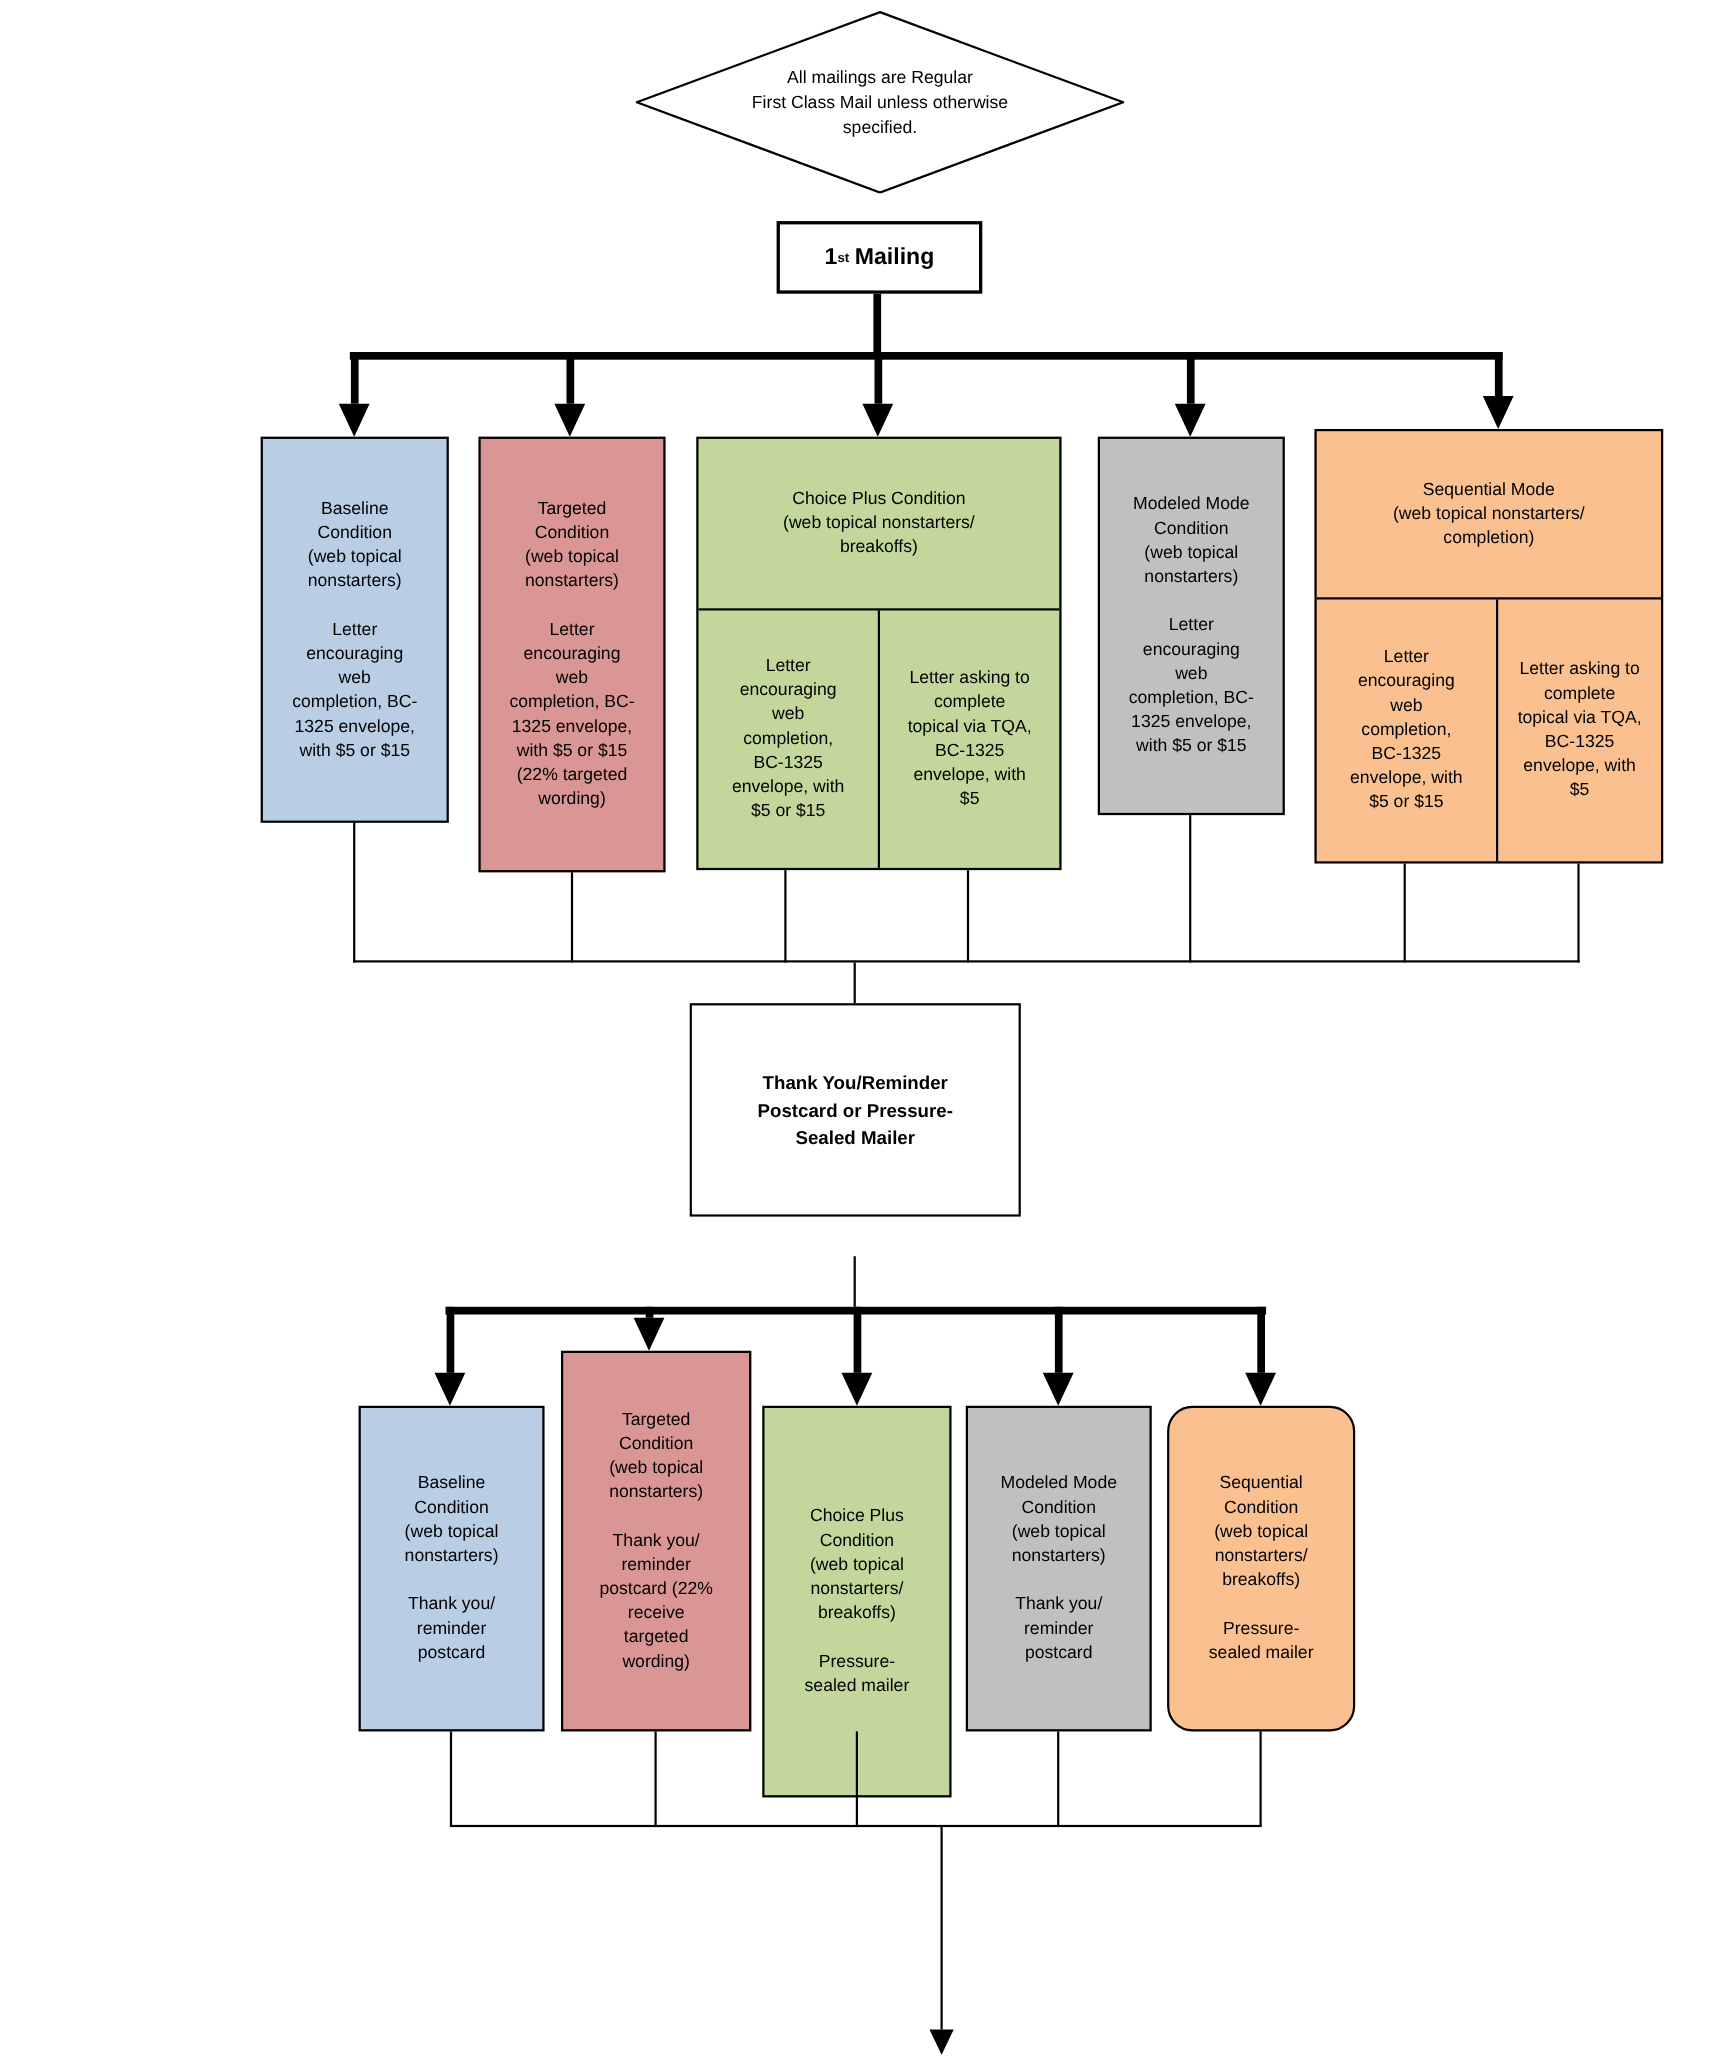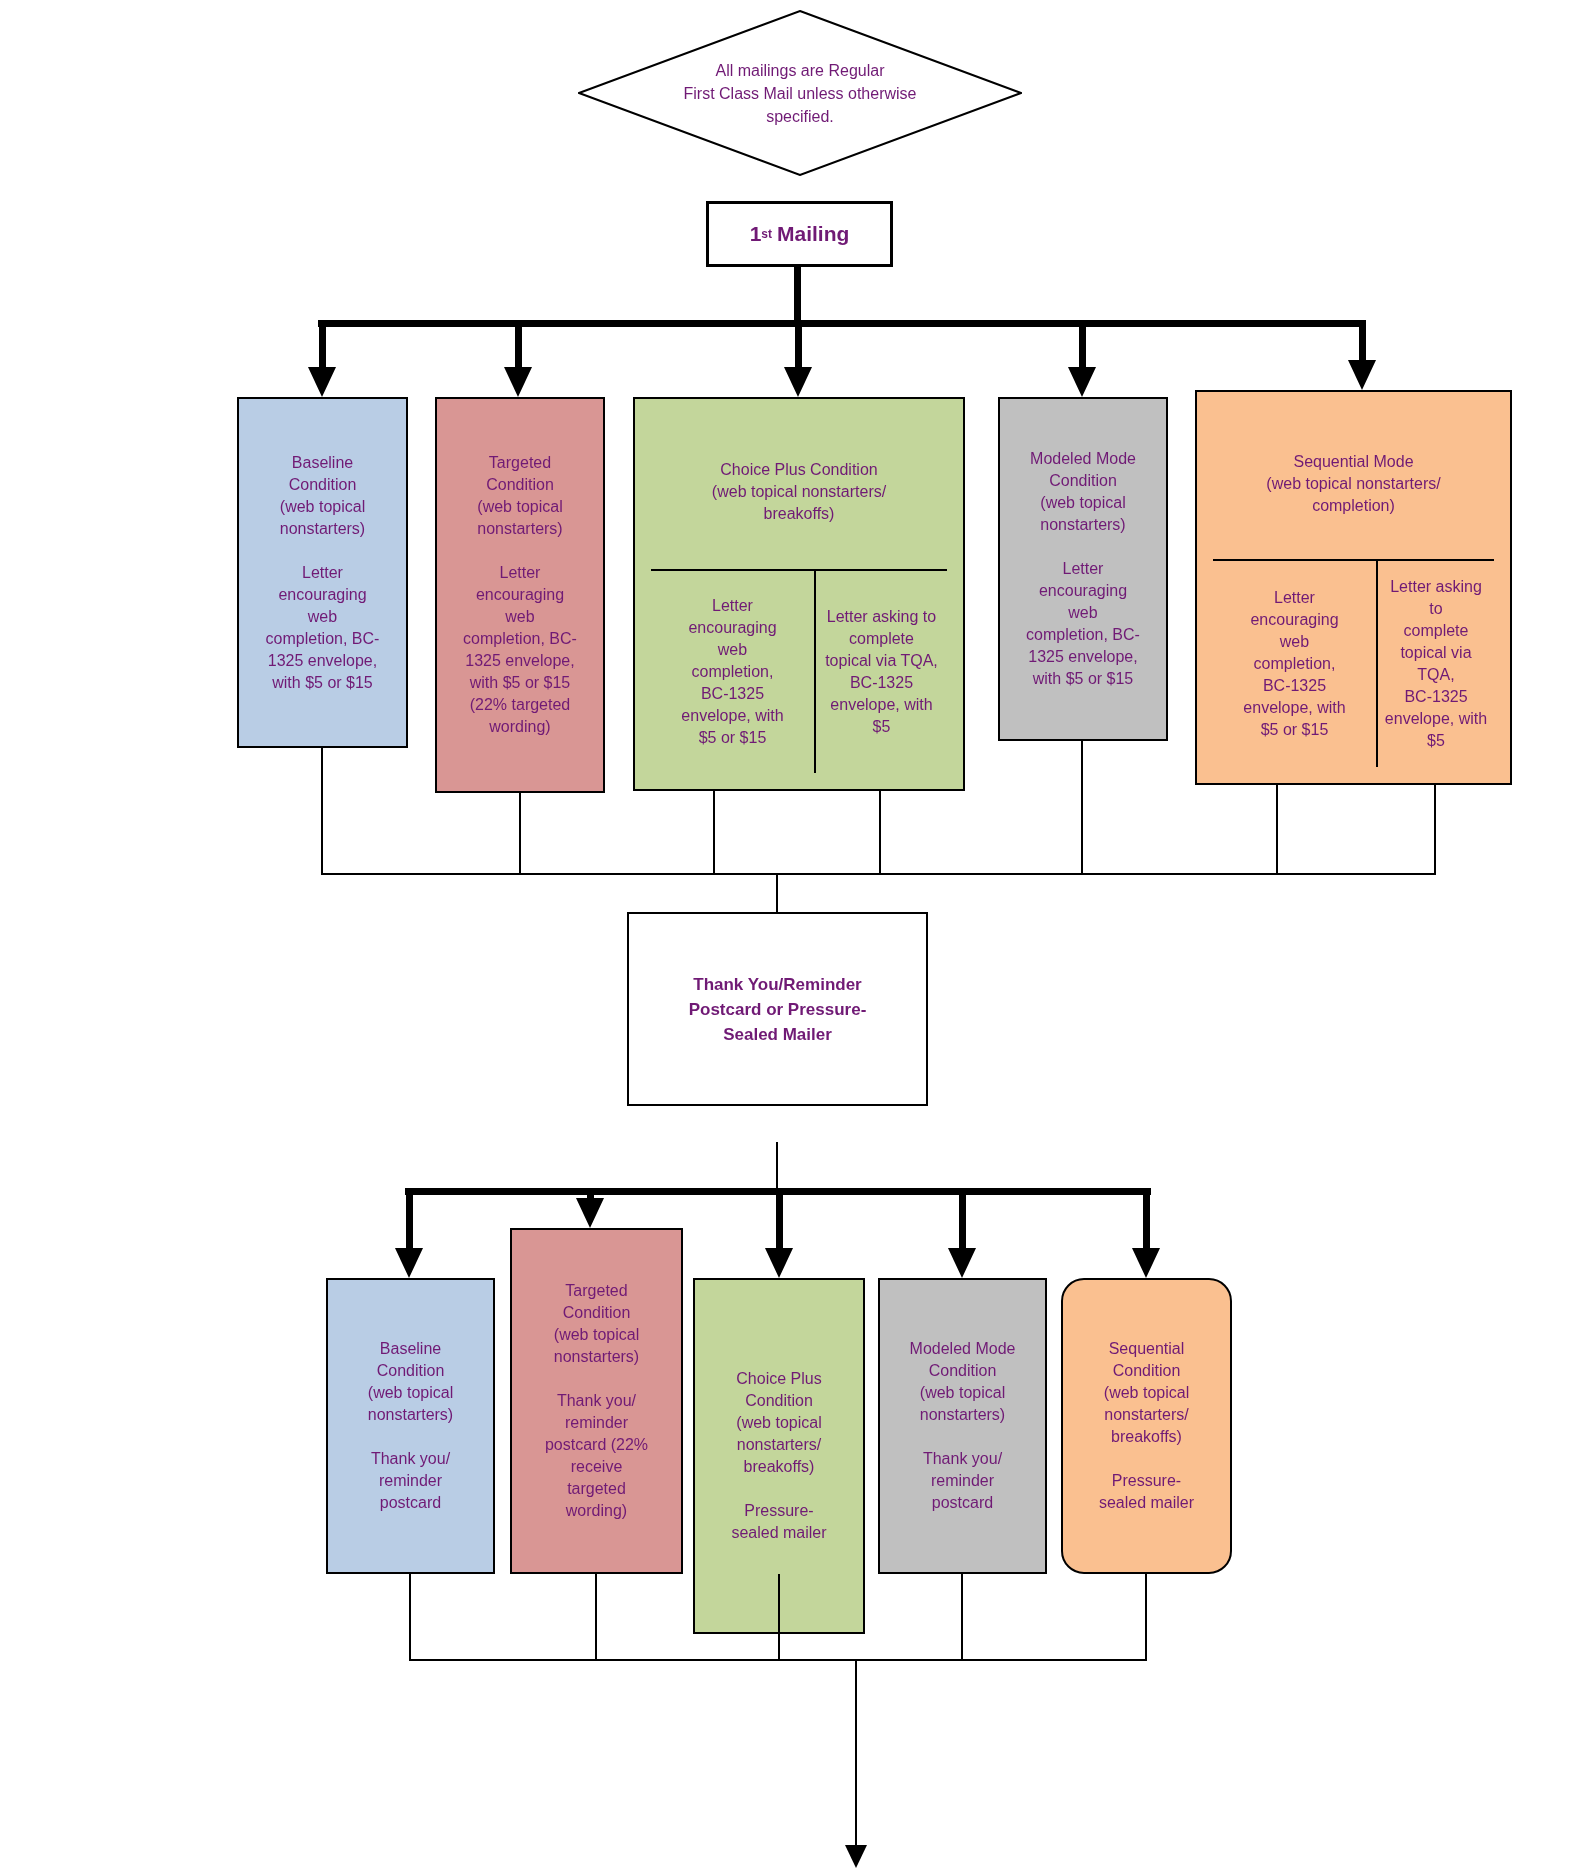--- a/index.html
+++ b/index.html
@@ -1,29 +1,29 @@
 <!DOCTYPE html>
 <html><head>
 <meta charset="utf-8">
 <style>
   html,body { margin:0; padding:0; background:#ffffff; }
   #canvas {
     position:relative; width:1576px; height:1871px; background:#ffffff;
-    font-family:"Liberation Sans", sans-serif; color:#701a75;
+    font-family:"Liberation Sans", sans-serif; color:#000000;
   }
   
   .box {
     position:absolute; box-sizing:border-box; border:2px solid #000;
     display:flex; flex-direction:column; align-items:center; justify-content:center;
     text-align:center; font-size:16px; line-height:22px; padding:4px 6px;
   }
   .box p { margin:0; white-space:pre-line; }
   .box p.gap { margin-top:22px; }
   
-  .split { padding:16px; justify-content:flex-start; align-items:stretch; }
+  .split { padding:0; justify-content:flex-start; align-items:stretch; }
   .split .hd {
     display:flex; align-items:center; justify-content:center;
     border-bottom:2px solid #000; white-space:pre-line; text-align:center;
   }
   .split .cells { display:flex; flex:1; }
   .split .cell {
     display:flex; align-items:center; justify-content:center;
     white-space:pre-line; padding:4px 6px; box-sizing:border-box;
   }
   .split .cell.right { border-left:2px solid #000; flex:1; }

